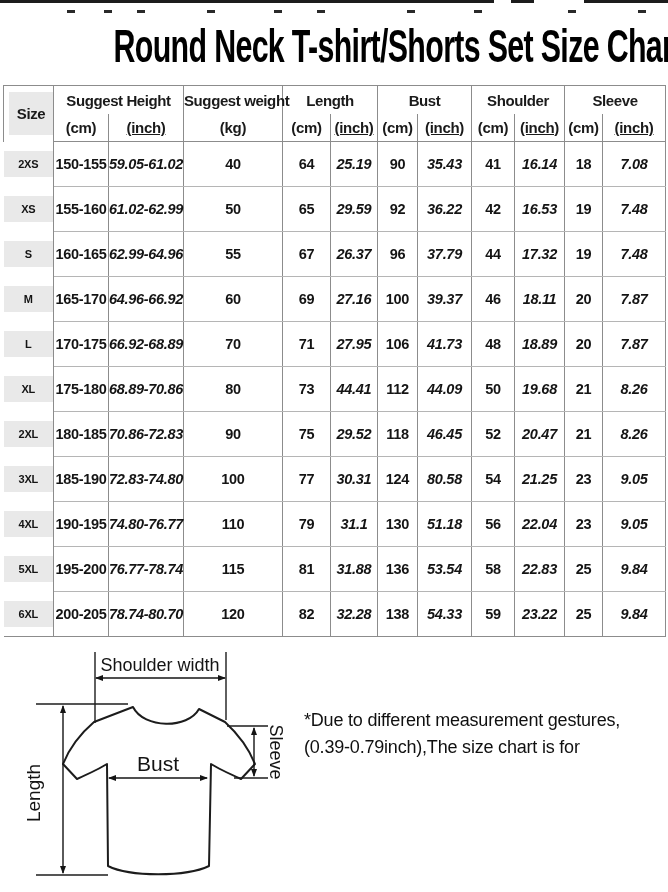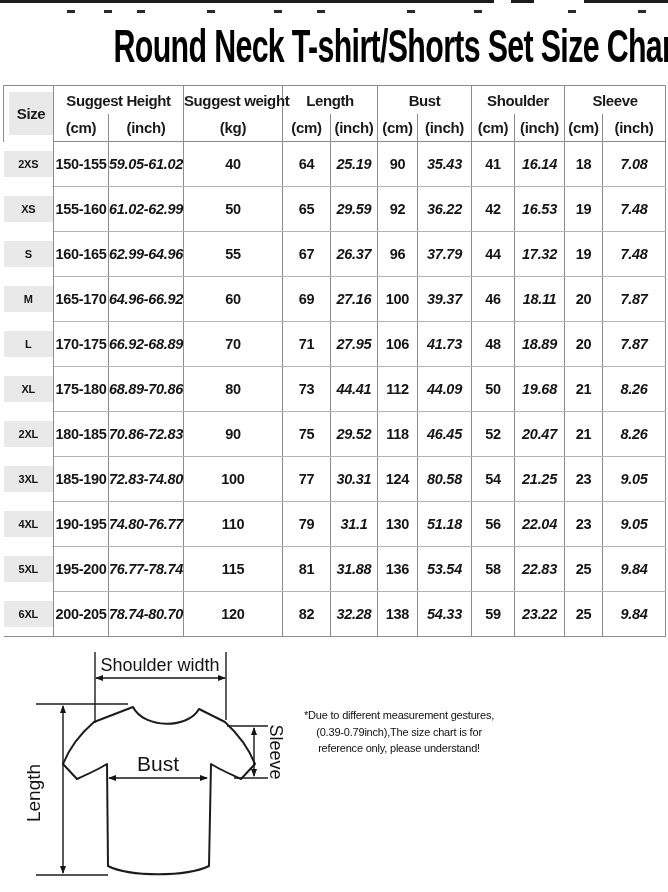--- a/index.html
+++ b/index.html
@@ -79,21 +79,21 @@
     height:44px;
     font-size:14.5px;
     font-weight:600;
     letter-spacing:-0.3px;
     border-bottom:1px solid var(--row-line,#b5b5b5);
     color:#141414;
     white-space:nowrap;
   }
   .size-table tbody tr:last-child td{border-bottom:none;}
   .red{color:var(--accent-red,#d3302f);font-style:italic;}
-  .unit-red{color:var(--accent-red,#d3302f);}
+  .unit-red{color:var(--accent-red,#d3302f);text-decoration:underline;}
   .size-head{
     border-left:1px solid var(--grid-line,#8c8c8c);
     border-bottom:none;
   }
   .head-pill{
     display:block;
     margin:4px 0 4px 5px;
     padding:13px 0;
     background:var(--size-cell-bg,#e9e9e9);
     font-size:15px;font-weight:700;
@@ -108,25 +108,24 @@
   }
   
   .bottom{display:flex;align-items:flex-start;padding-top:8px;}
   .diagram{flex:0 0 auto;margin-left:4px;}
   .diagram svg text{
     font-family:"Liberation Sans", sans-serif;
     fill:#141414;
   }
   .note{
     margin:62px 6px 4px 8px;
-    font-size:11px;
+    font-size:18px;
     line-height:1.52;
     letter-spacing:-0.2px;
     color:#101010;
-    text-align:center;
   }
 </style>
 </head>
 <body>
 
 <div class="page">
 
   <div class="top-artifact"></div>
   <div class="top-dashes"></div>
 
@@ -379,16 +378,15 @@
 
         <line x1="223" y1="81" x2="264" y2="81" stroke="#1c1c1c" stroke-width="1.4"></line>
         <line x1="230" y1="133" x2="264" y2="133" stroke="#1c1c1c" stroke-width="1.4"></line>
         <line x1="250" y1="83" x2="250" y2="131" stroke="#141414" stroke-width="1.4" marker-start="url(#ah)" marker-end="url(#ah)"></line>
         <text x="266" y="107" font-size="18" text-anchor="middle" transform="rotate(90 266 107)">Sleeve</text>
       </svg>
     </div>
     <div class="note">
       <div>*Due to different measurement gestures,</div>
       <div>(0.39-0.79inch),The size chart is for</div>
-      <div>reference only, please understand!</div>
     </div>
   </div>
 </div>
 
 </body></html>

